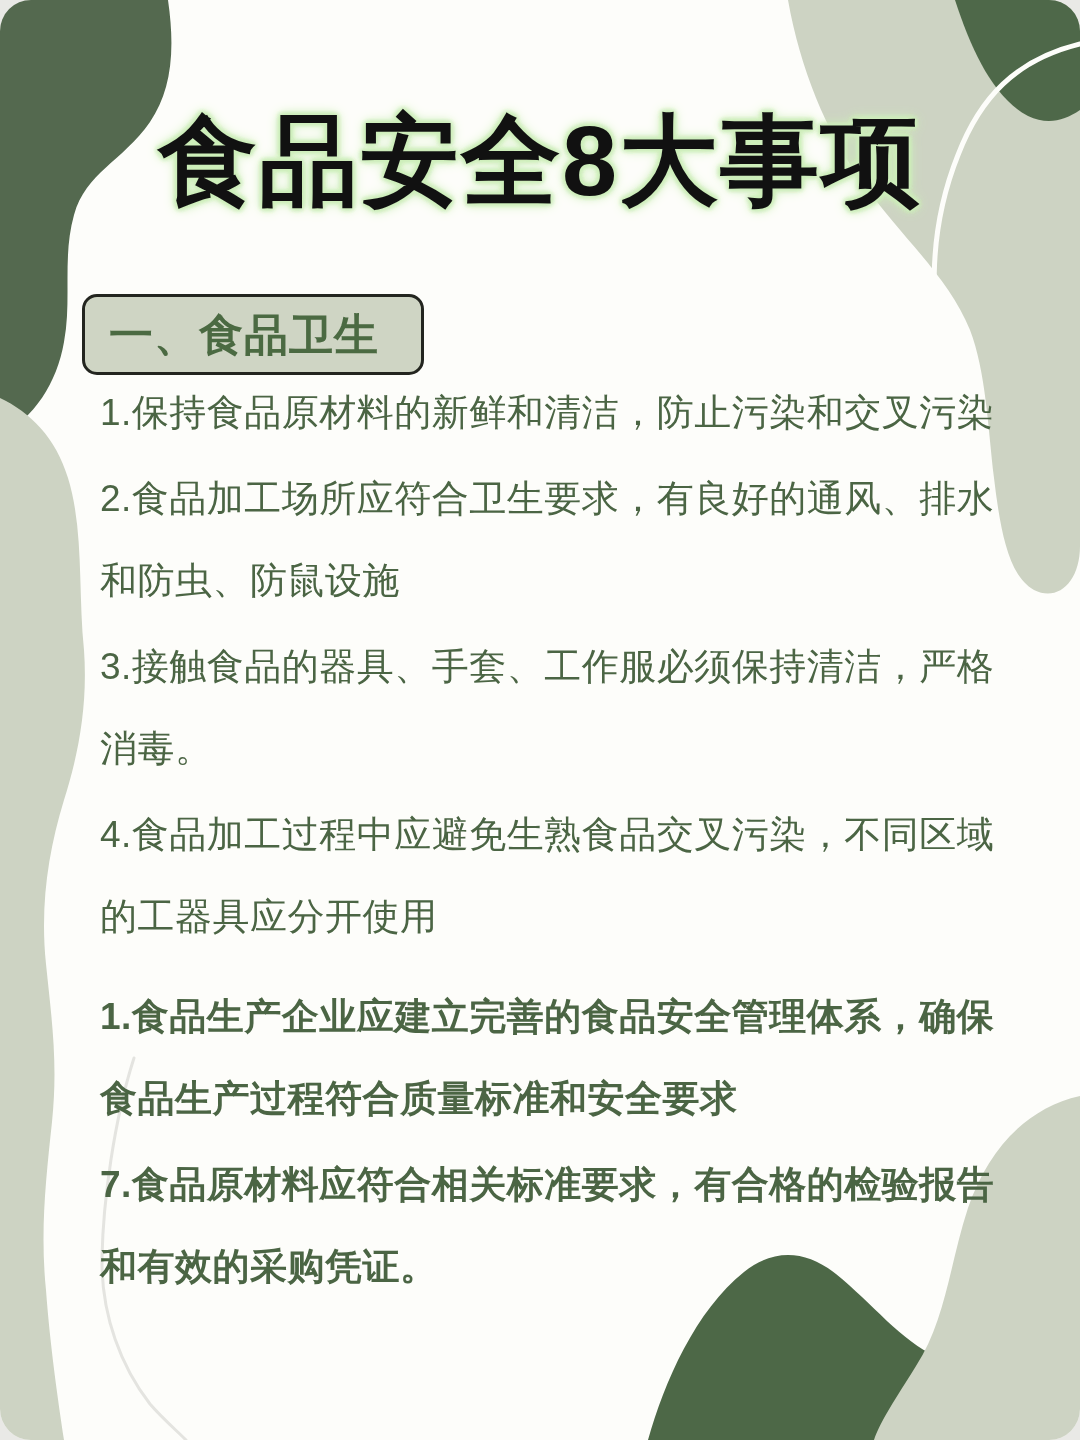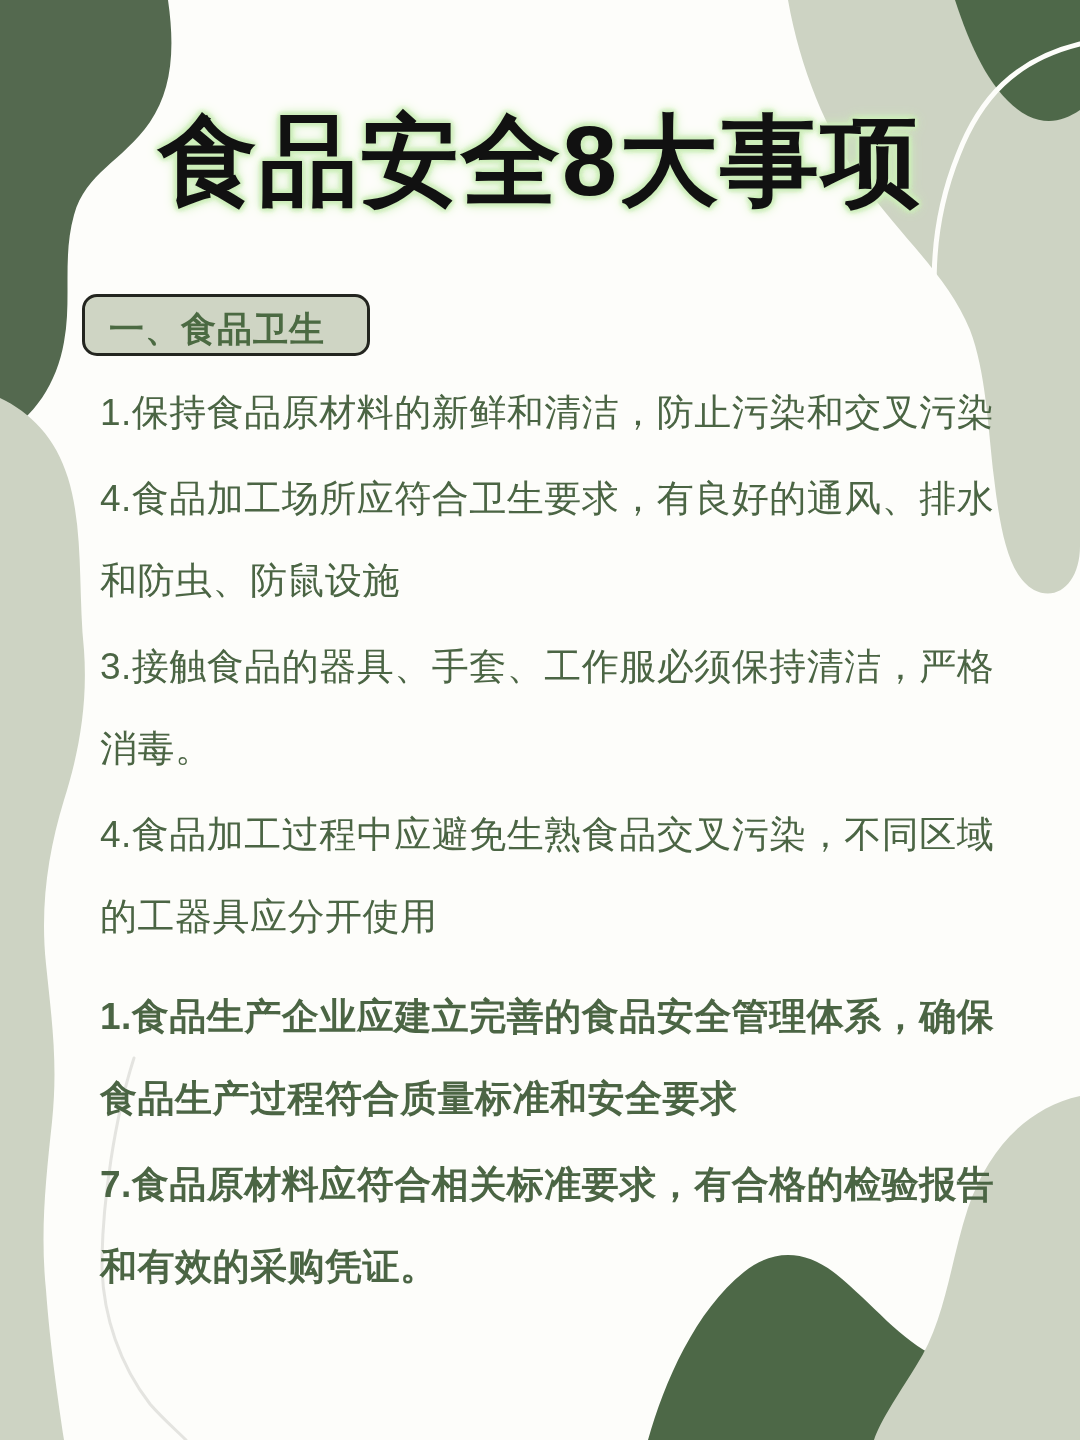--- a/index.html
+++ b/index.html
@@ -6,20 +6,21 @@
   html, body { background: #e9e9e6; }
   body { font-family: "Liberation Sans", sans-serif; }
 
   .canvas {
     position: relative;
     width: 1080px;
     height: 1440px;
     margin: 0 auto;
     background: #fdfdfa;
     overflow: hidden;
+    border-radius: 31px;
   }
 
   .decor-svg {
     position: absolute;
     inset: 0;
     width: 100%;
     height: 100%;
     z-index: 0;
   }
 
@@ -41,22 +42,22 @@
     white-space: nowrap;
   }
 
   .section-heading {
     position: absolute;
     left: 82px;
     display: inline-block;
     background: #cfd5c4;
     border: 3px solid #23251f;
     border-radius: 15px;
-    padding: 9px 42px 0 24px;
-    font-size: 35px;
+    padding: 9px 42px 7px 24px;
+    font-size: 44px;
     font-weight: bold;
     color: #4b6a42;
     letter-spacing: 1px;
   }
   .section-heading.first { top: 294px; }
   .section-heading.second { top: 898px; }
 
   .body-block {
     position: absolute;
     left: 100px;
@@ -97,21 +98,21 @@
   <div class="content">
 
     <div class="title">食品安全8大事项</div>
 
     <div class="section-heading first">
       <span>一、食品卫生</span>
     </div>
 
     <div class="body-block first">
       <p>1.保持食品原材料的新鲜和清洁，防止污染和交叉污染</p>
-      <p>4.食品加工场所应符合卫生要求，有良好的通风、排水和防虫、防鼠设施</p>
+      <p>2.食品加工场所应符合卫生要求，有良好的通风、排水和防虫、防鼠设施</p>
       <p>3.接触食品的器具、手套、工作服必须保持清洁，严格消毒。</p>
       <p>4.食品加工过程中应避免生熟食品交叉污染，不同区域的工器具应分开使用</p>
     </div>
 
 
     <div class="body-block second">
       <p>1.食品生产企业应建立完善的食品安全管理体系，确保食品生产过程符合质量标准和安全要求</p>
       <p>7.食品原材料应符合相关标准要求，有合格的检验报告和有效的采购凭证。</p>
     </div>
 

